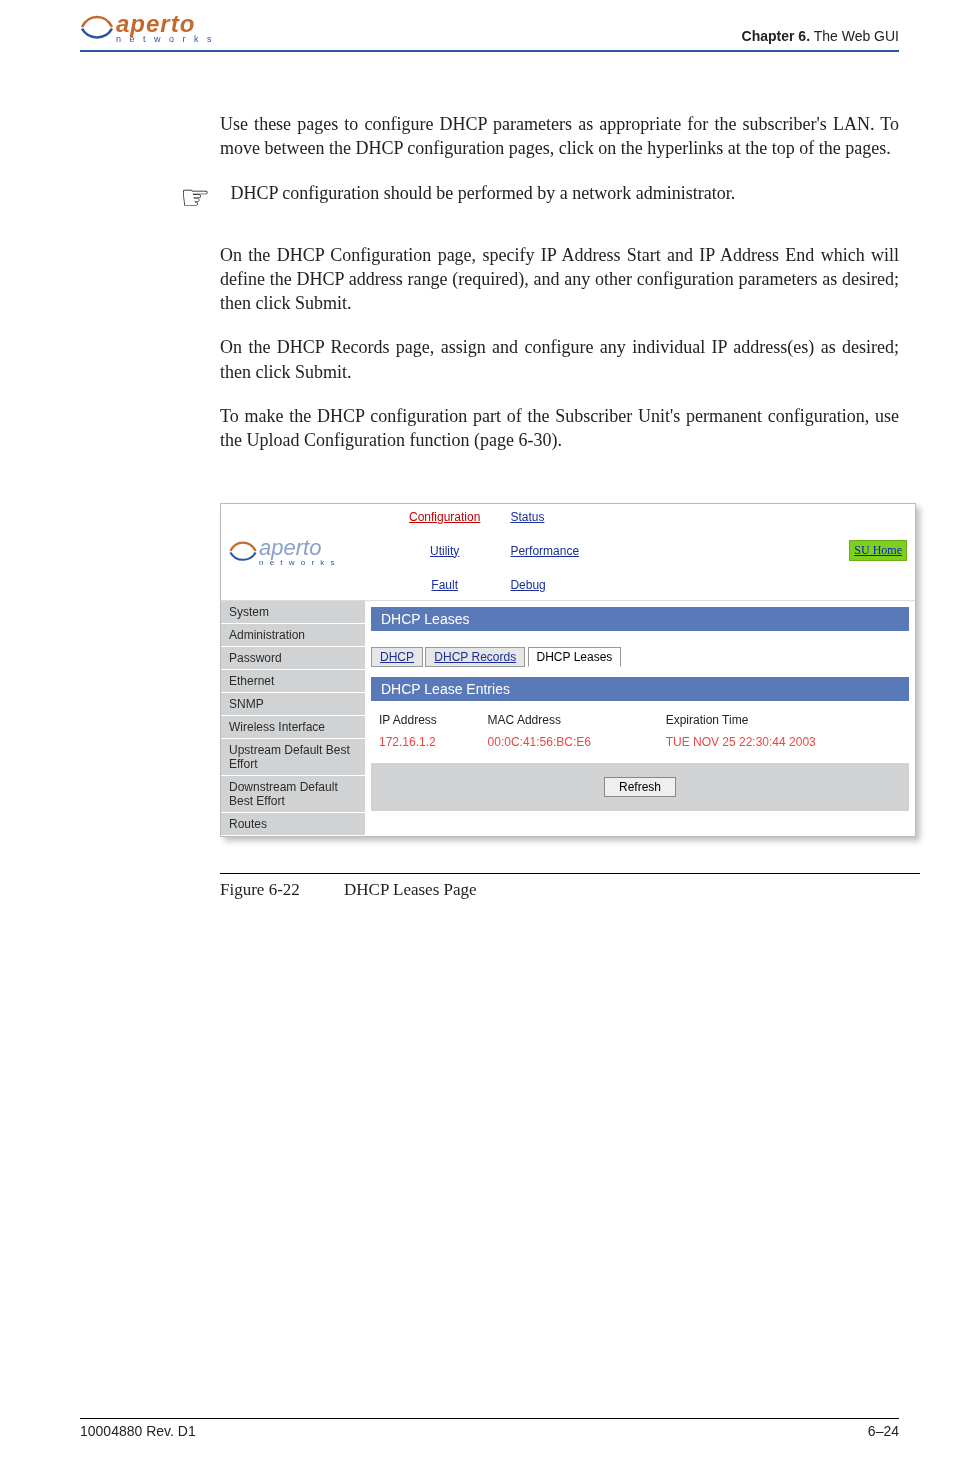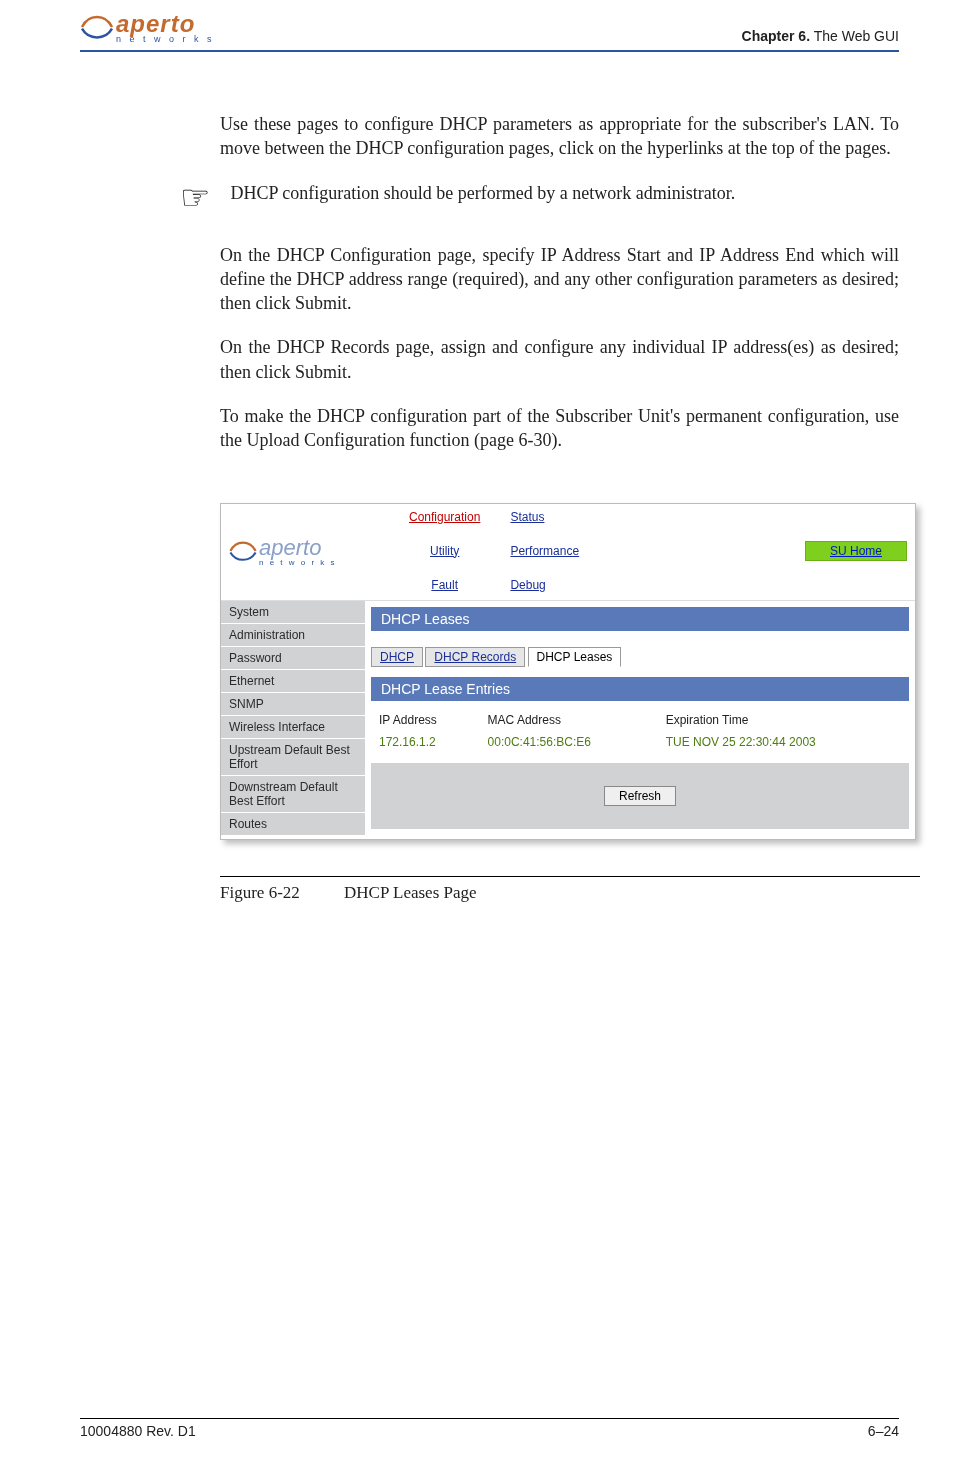--- a/index.html
+++ b/index.html
@@ -74,23 +74,24 @@
   .nav-col .lnk { color:#1a2f99; text-decoration: underline; cursor:pointer; }
   .nav-col.red .lnk.active { color:#c40000; }
   .nav-col .lnk.active { color:#c40000; }
   .nav-col.center { text-align:center; }
   .nav-col.right { text-align:left; }
   .suhome-col { margin-left:auto; display:flex; align-items:center; }
   .suhome {
     background:#7fcf1e;
     color:#0018c8;
     text-decoration:underline;
-    padding:2px 24px;
+    padding:2px 4px;
     font-size:12px;
     border:1px solid #6ab014;
+    font-family:Liberation Serif, serif;
   }
   .shot-info {
     text-align: right;
     padding: 12px 10px 4px 0;
     font-size: 12px;
     color:#000;
   }
   .shot-info .row { display:block; }
   .shot-info .row span { margin-left: 14px; }
   .shot-main {
@@ -132,25 +133,25 @@
     cursor:pointer;
   }
   .tab.active {
     background:#fff;
     color:#000;
     text-decoration:none;
     border-bottom:1px solid #fff;
   }
   .lease-table { width:100%; margin-top:6px; font-size:12px; }
   .lease-table th { text-align:left; font-weight:400; color:#222; padding:4px 6px; }
-  .lease-table td { padding:2px 6px; color:#4d7c0f; }
+  .lease-table td { padding:2px 6px; color:#ef4444; }
   .refresh-bar {
     background:#d0d2d4;
     text-align:center;
-    padding:23px 0;
+    padding:14px 0;
     margin-top:10px;
   }
   .btn {
     font-family: Arial, sans-serif;
     font-size:12px;
     padding:2px 14px;
     background:#efefef;
     border:1px solid #888;
     cursor:pointer;
   }

